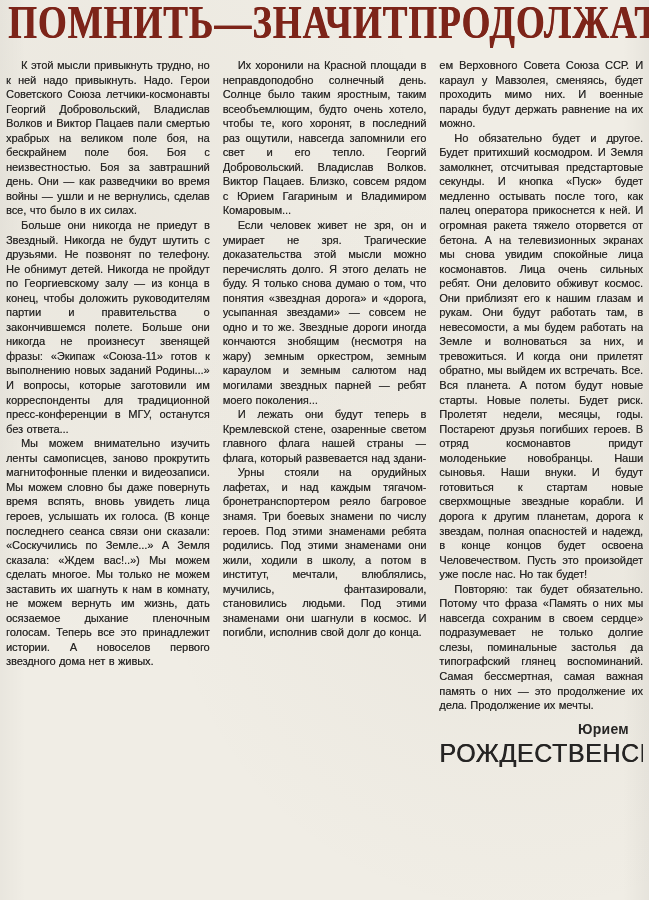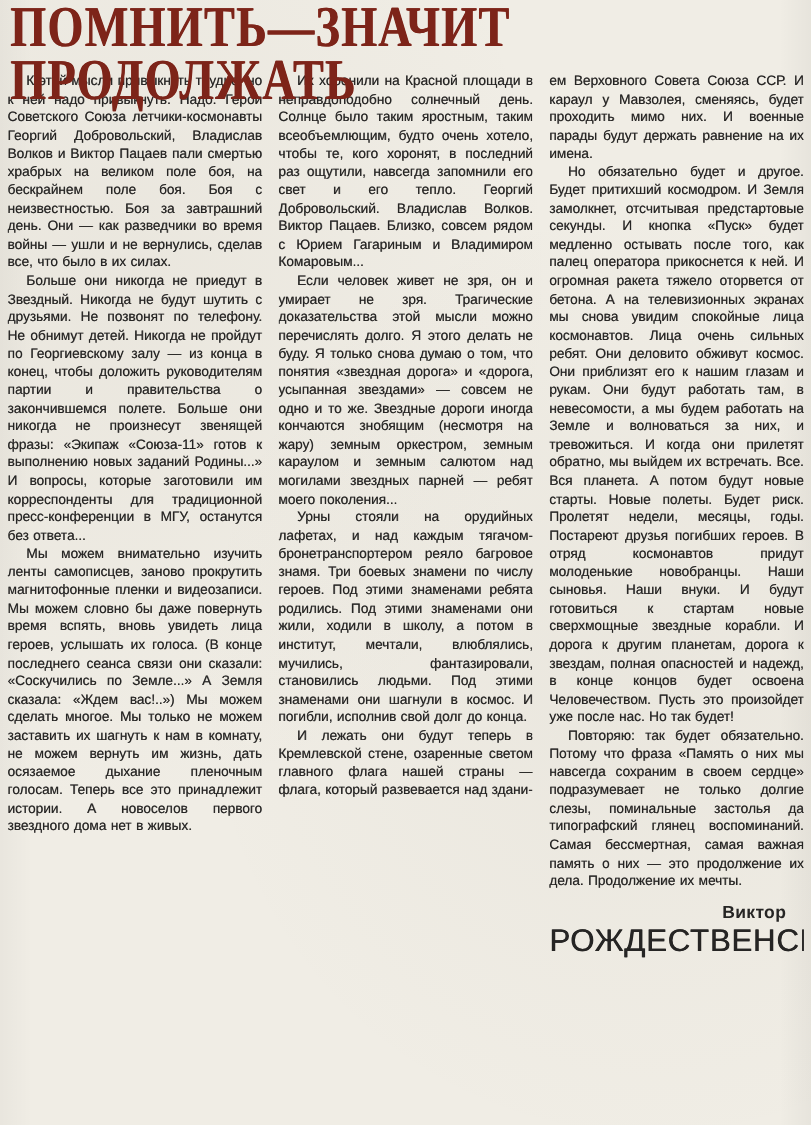--- a/index.html
+++ b/index.html
@@ -22,21 +22,20 @@
     padding: 2px 6px 0 6px;
   }
   .headline {
     display: flex;
     justify-content: space-between;
     align-items: baseline;
     padding: 4px 2px 0 2px;
     height: 46px;
     font-family: "Liberation Serif", serif;
     font-weight: 700;
-    flex-direction: column;
   }
   .headline span {
     display: inline-block;
     font-size: 37px;
     letter-spacing: 1px;
     transform: scaleY(1.25);
     transform-origin: center bottom;
     white-space: nowrap;
     text-shadow: 0.4px 0 0 currentColor;
   }
@@ -104,26 +103,26 @@
 
     <div class="col">
       <p>К этой мысли привыкнуть трудно, но к ней надо привыкнуть. Надо. Герои Советского Союза летчики-космонавты Георгий Добровольский, Владислав Волков и Виктор Пацаев пали смертью храбрых на великом поле боя, на бескрайнем поле боя. Боя с неизвестностью. Боя за завтрашний день. Они — как разведчики во время войны — ушли и не вернулись, сделав все, что было в их силах.</p>
       <p>Больше они никогда не приедут в Звездный. Никогда не будут шутить с друзьями. Не позвонят по телефону. Не обнимут детей. Никогда не пройдут по Георгиевскому залу — из конца в конец, чтобы доложить руководителям партии и правительства о закончившемся полете. Больше они никогда не произнесут звенящей фразы: «Экипаж «Союза-11» готов к выполнению новых заданий Родины...» И вопросы, которые заготовили им корреспонденты для традиционной пресс-конференции в МГУ, останутся без ответа...</p>
       <p>Мы можем внимательно изучить ленты самописцев, заново прокрутить магнитофонные пленки и видеозаписи. Мы можем словно бы даже повернуть время вспять, вновь увидеть лица героев, услышать их голоса. (В конце последнего сеанса связи они сказали: «Соскучились по Земле...» А Земля сказала: «Ждем вас!..») Мы можем сделать многое. Мы только не можем заставить их шагнуть к нам в комнату, не можем вернуть им жизнь, дать осязаемое дыхание пленочным голосам. Теперь все это принадлежит истории. А новоселов первого звездного дома нет в живых.</p>
     </div>
 
     <div class="col">
       <p>Их хоронили на Красной площади в неправдоподобно солнечный день. Солнце было таким яростным, таким всеобъемлющим, будто очень хотело, чтобы те, кого хоронят, в последний раз ощутили, навсегда запомнили его свет и его тепло. Георгий Добровольский. Владислав Волков. Виктор Пацаев. Близко, совсем рядом с Юрием Гагариным и Владимиром Комаровым...</p>
       <p>Если человек живет не зря, он и умирает не зря. Трагические доказательства этой мысли можно перечислять долго. Я этого делать не буду. Я только снова думаю о том, что понятия «звездная дорога» и «дорога, усыпанная звездами» — совсем не одно и то же. Звездные дороги иногда кончаются знобящим (несмотря на жару) земным оркестром, земным караулом и земным салютом над могилами звездных парней — ребят моего поколения...</p>
+      <p>И лежать они будут теперь в Кремлевской стене, озаренные светом главного флага нашей страны — флага, который развевается над здани-</p>
       <p>Урны стояли на орудийных лафетах, и над каждым тягачом-бронетранспортером реяло багровое знамя. Три боевых знамени по числу героев. Под этими знаменами ребята родились. Под этими знаменами они жили, ходили в школу, а потом в институт, мечтали, влюблялись, мучились, фантазировали, становились людьми. Под этими знаменами они шагнули в космос. И погибли, исполнив свой долг до конца.</p>
-      <p>И лежать они будут теперь в Кремлевской стене, озаренные светом главного флага нашей страны — флага, который развевается над здани-</p>
     </div>
 
     <div class="col">
-      <p class="no-indent">ем Верховного Совета Союза ССР. И караул у Мавзолея, сменяясь, будет проходить мимо них. И военные парады будут держать равнение на их имена.</p>
+      <p class="no-indent">ем Верховного Совета Союза ССР. И караул у Мавзолея, сменяясь, будет проходить мимо них. И военные парады будут держать равнение на их можно.</p>
       <p>Но обязательно будет и другое. Будет притихший космодром. И Земля замолкнет, отсчитывая предстартовые секунды. И кнопка «Пуск» будет медленно остывать после того, как палец оператора прикоснется к ней. И огромная ракета тяжело оторвется от бетона. А на телевизионных экранах мы снова увидим спокойные лица космонавтов. Лица очень сильных ребят. Они деловито обживут космос. Они приблизят его к нашим глазам и рукам. Они будут работать там, в невесомости, а мы будем работать на Земле и волноваться за них, и тревожиться. И когда они прилетят обратно, мы выйдем их встречать. Все. Вся планета. А потом будут новые старты. Новые полеты. Будет риск. Пролетят недели, месяцы, годы. Постареют друзья погибших героев. В отряд космонавтов придут молоденькие новобранцы. Наши сыновья. Наши внуки. И будут готовиться к стартам новые сверхмощные звездные корабли. И дорога к другим планетам, дорога к звездам, полная опасностей и надежд, в конце концов будет освоена Человечеством. Пусть это произойдет уже после нас. Но так будет!</p>
       <p>Повторяю: так будет обязательно. Потому что фраза «Память о них мы навсегда сохраним в своем сердце» подразумевает не только долгие слезы, поминальные застолья да типографский глянец воспоминаний. Самая бессмертная, самая важная память о них — это продолжение их дела. Продолжение их мечты.</p>
-      <div class="byline-first">Виктор</div>
+      <div class="byline-first">Юрием</div>
       <div class="byline-last">РОЖДЕСТВЕНСКИЙ</div>
     </div>
 
   </div>
 </div>
 
 </body></html>

